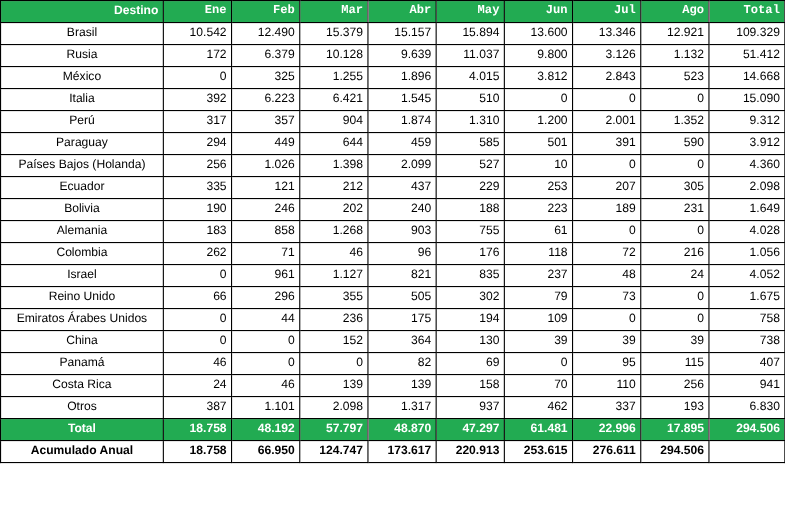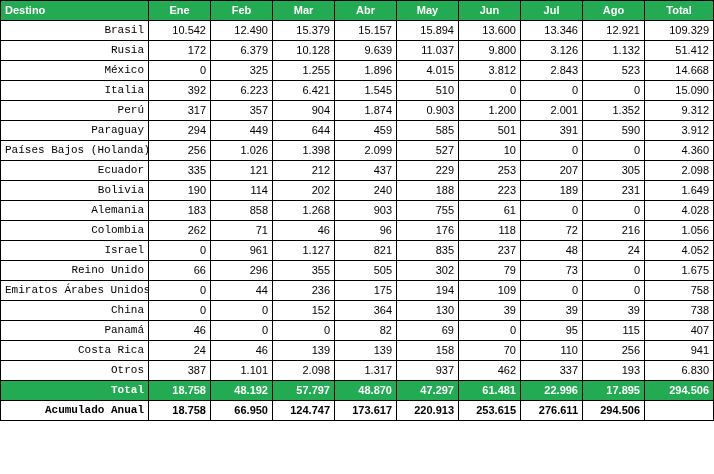--- a/index.html
+++ b/index.html
@@ -28,27 +28,28 @@
     line-height: 19px;
     white-space: nowrap;
     overflow: hidden;
   }
   thead th {
     background: #22ab52;
     color: #ffffff;
     font-weight: bold;
   }
   thead th.col-dest {
-    text-align: left;
+    text-align: right;
   }
   thead th.num {
-  }
-  tbody td.dest {
     text-align: right;
     font-family: Liberation Mono, monospace;
+  }
+  tbody td.dest {
+    text-align: center;
   }
   tbody td.num {
     text-align: right;
   }
   tr.total-row td {
     background: #22ab52;
     color: #ffffff;
     font-weight: bold;
   }
   tr.accum-row td {
@@ -138,21 +139,21 @@
         <td class="num">0</td>
         <td class="num">0</td>
         <td class="num">15.090</td>
       </tr>
       <tr>
         <td class="dest">Perú</td>
         <td class="num">317</td>
         <td class="num">357</td>
         <td class="num">904</td>
         <td class="num">1.874</td>
-        <td class="num">0.903</td>
+        <td class="num">1.310</td>
         <td class="num">1.200</td>
         <td class="num">2.001</td>
         <td class="num">1.352</td>
         <td class="num">9.312</td>
       </tr>
       <tr>
         <td class="dest">Paraguay</td>
         <td class="num">294</td>
         <td class="num">449</td>
         <td class="num">644</td>
@@ -183,21 +184,21 @@
         <td class="num">437</td>
         <td class="num">229</td>
         <td class="num">253</td>
         <td class="num">207</td>
         <td class="num">305</td>
         <td class="num">2.098</td>
       </tr>
       <tr>
         <td class="dest">Bolivia</td>
         <td class="num">190</td>
-        <td class="num">114</td>
+        <td class="num">246</td>
         <td class="num">202</td>
         <td class="num">240</td>
         <td class="num">188</td>
         <td class="num">223</td>
         <td class="num">189</td>
         <td class="num">231</td>
         <td class="num">1.649</td>
       </tr>
       <tr>
         <td class="dest">Alemania</td>

